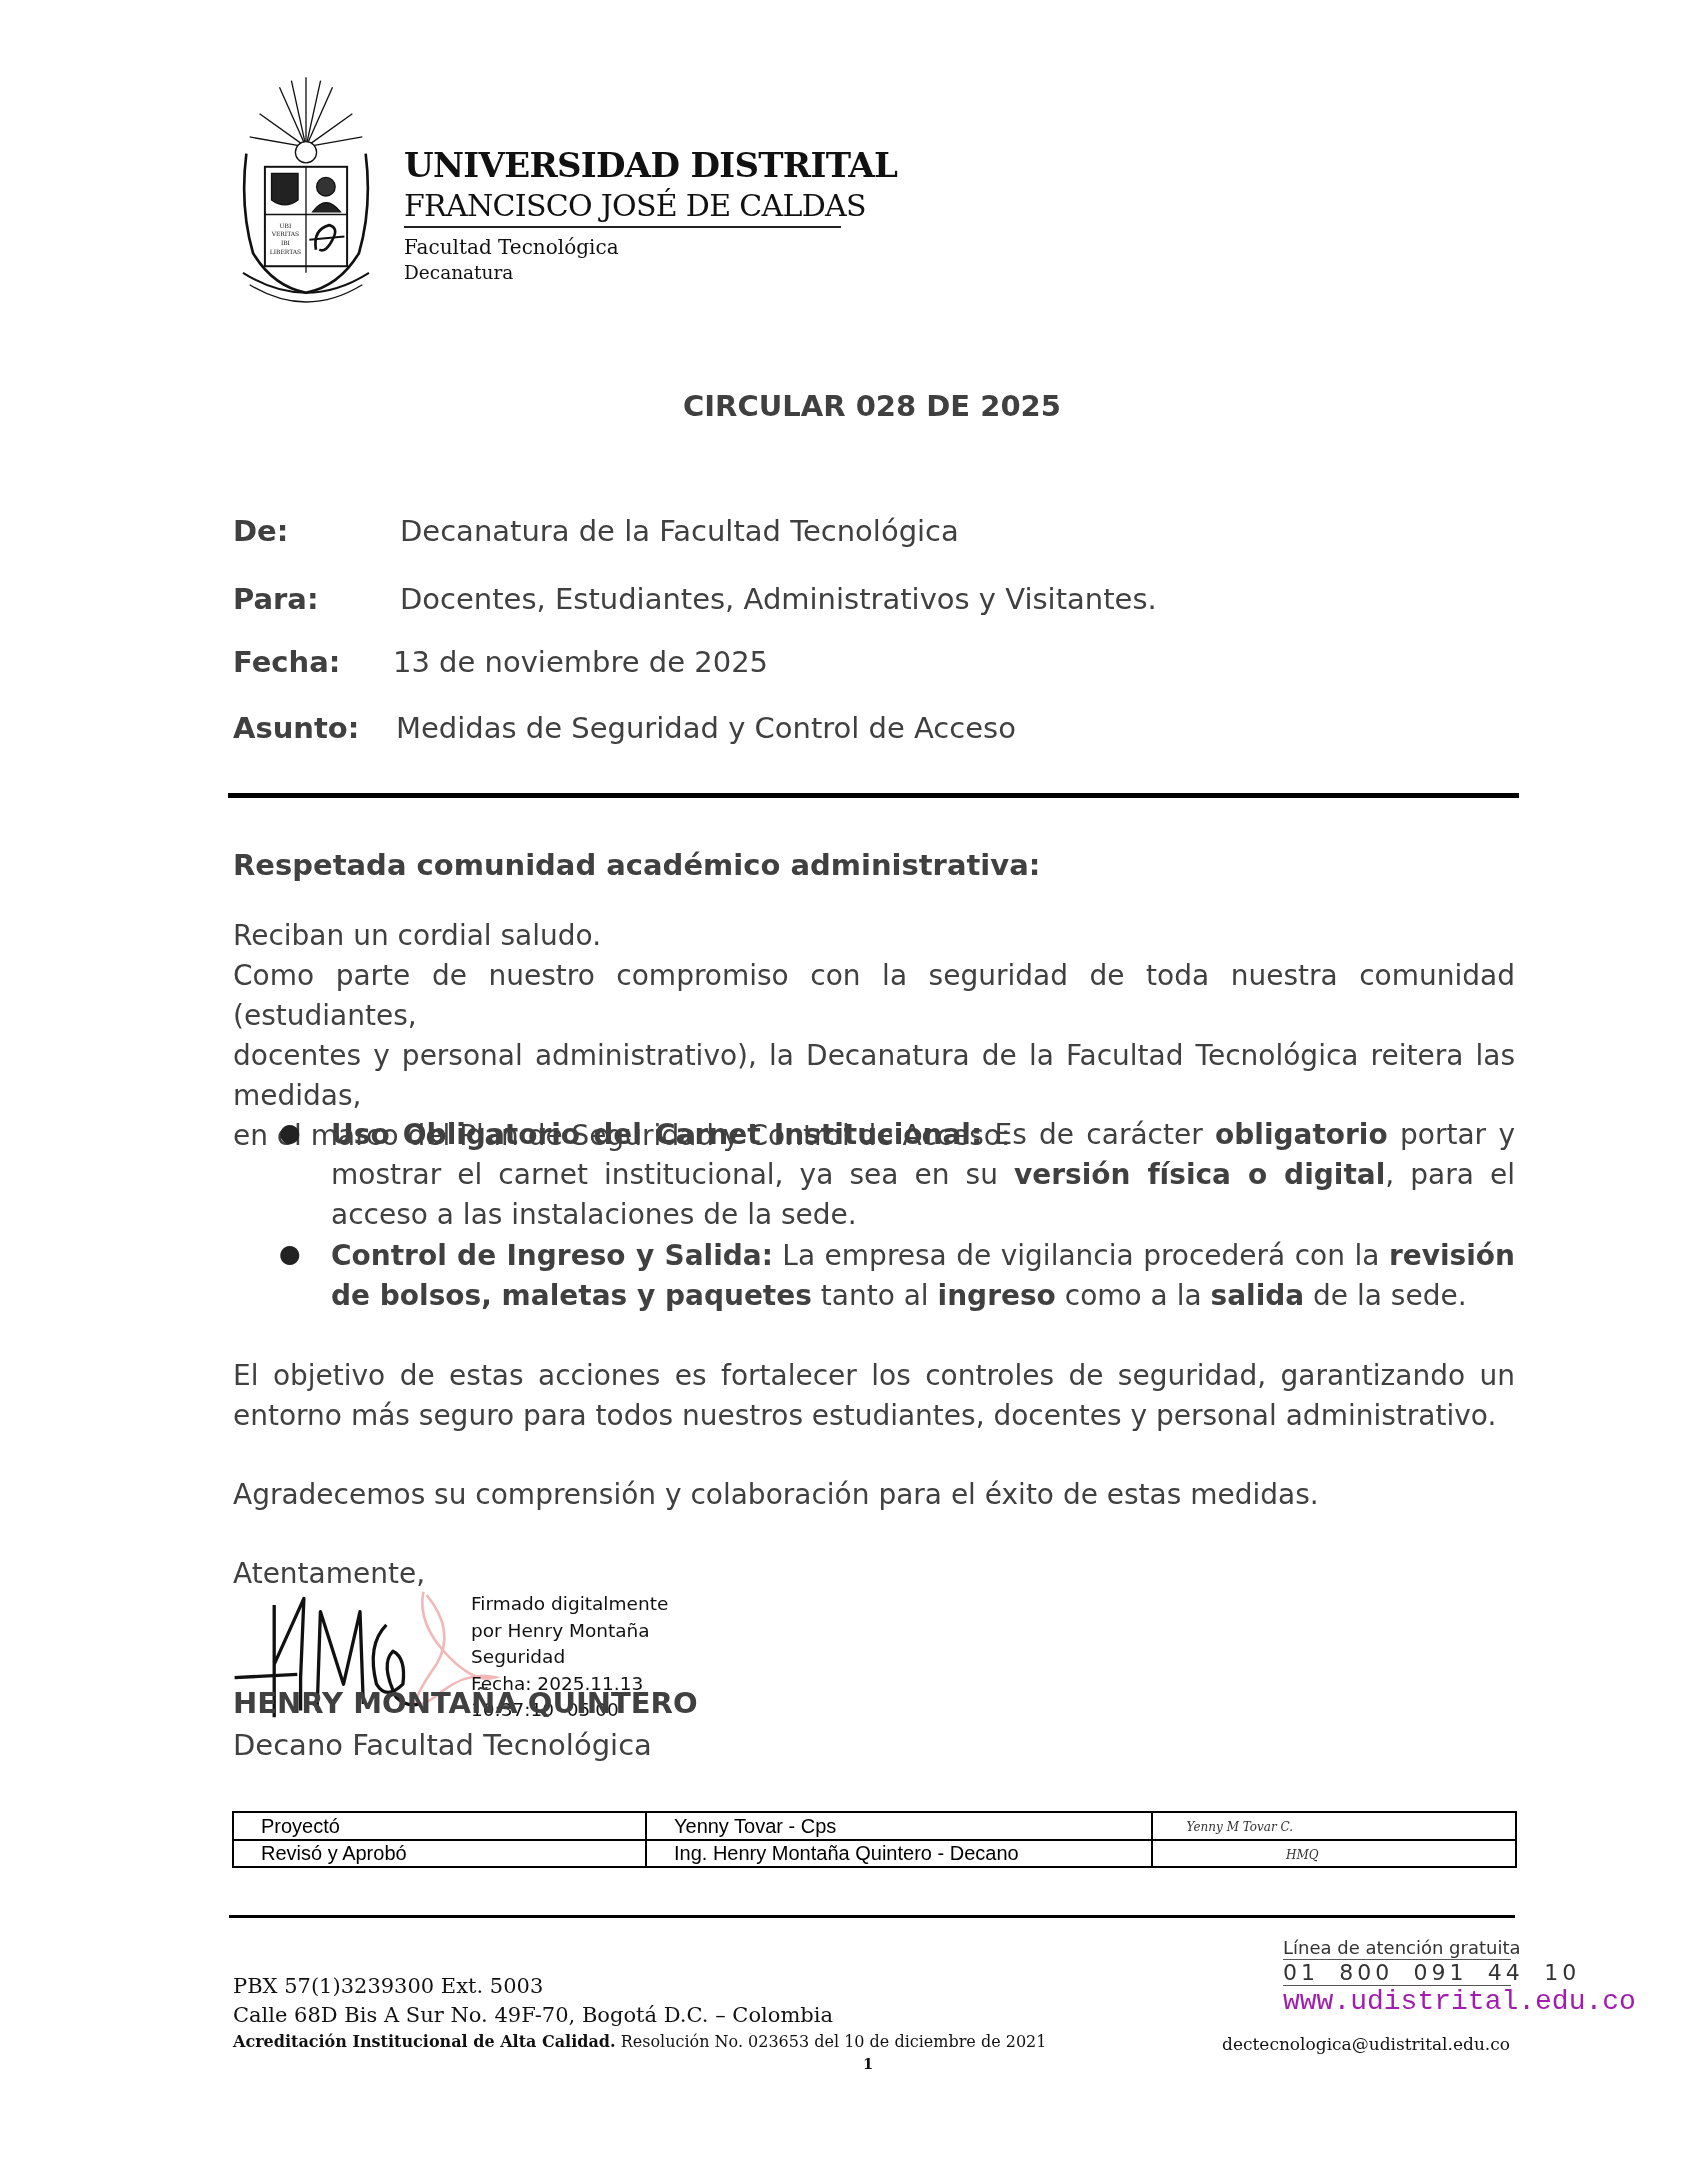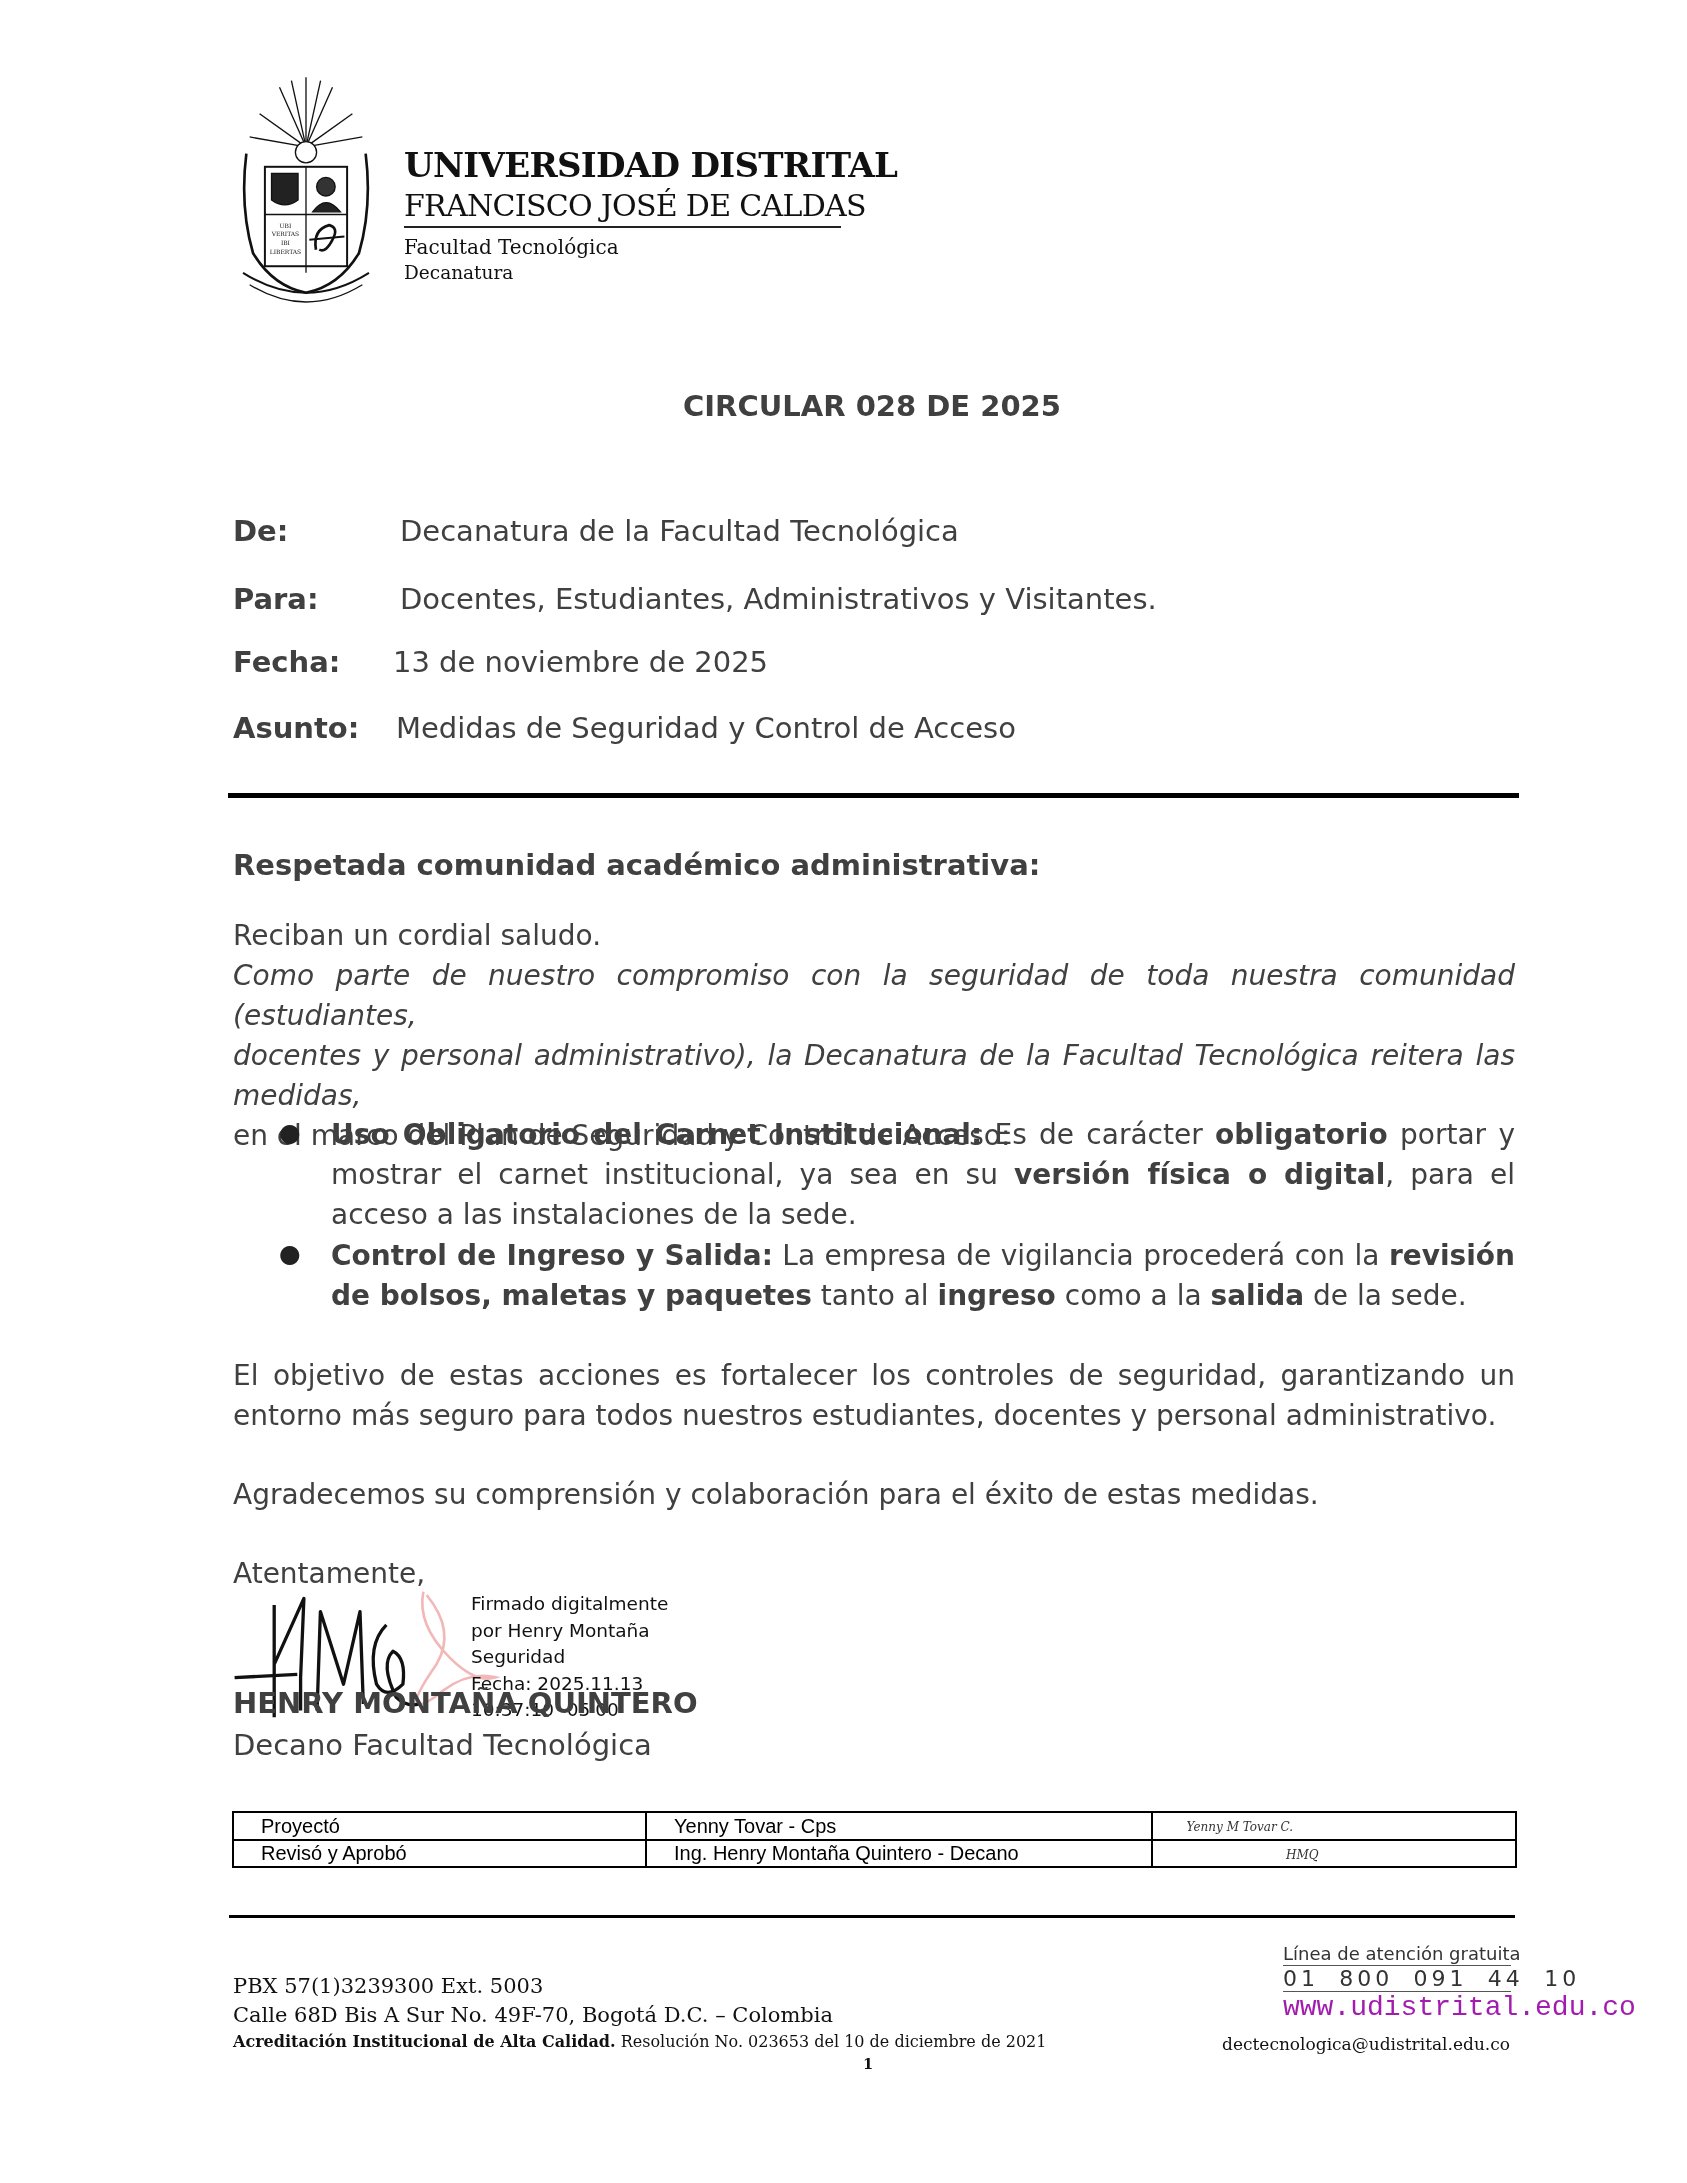--- a/index.html
+++ b/index.html
@@ -21,21 +21,21 @@
   .title { left: 0; width: 1744px; top: 389px; text-align: center; font-weight: bold; font-size: 29px; color: #404040; }
 
   .hdr-label { font-weight: bold; font-size: 29px; left: 233px; }
   .hdr-val { font-size: 29px; text-align: right; }
 
   .rule-main { left: 228px; top: 793px; width: 1291px; height: 5.3px; background: #000; }
 
   .greeting { left: 233px; top: 848px; font-weight: bold; font-size: 29px; }
   .para { left: 233px; width: 1282px; font-size: 28px; line-height: 40px; text-align: justify; }
   .para .line { display: block; white-space: nowrap; }
-  .just { text-align-last: justify; white-space: normal !important; font-style: italic; }
+  .just { text-align-last: justify; white-space: normal !important; }
 
   .bullet-dot { font-size: 25px; color: #222; }
   .bullet-block { left: 331px; width: 1184px; font-size: 28px; line-height: 40px; }
   b { font-weight: bold; }
 
   .sign-close { left: 233px; top: 1557px; font-size: 28px; }
   .signature { left: 228px; top: 1585px; width: 198px; height: 139px; }
   .adobe-mark { left: 397px; top: 1585px; width: 112px; height: 132px; }
   .digi { left: 471px; top: 1591px; font-size: 18.5px; line-height: 26.5px; color: #111; white-space: nowrap; }
   .signer { left: 233px; top: 1686px; font-weight: bold; font-size: 29px; white-space: nowrap; }
@@ -49,21 +49,21 @@
   .mini-sig { font-family: "DejaVu Serif", serif; font-style: italic; font-size: 12px; color: #333; }
 
   .footer-rule { left: 229px; top: 1915px; width: 1286px; height: 2.6px; background: #000; }
   .foot { font-family: "DejaVu Serif", serif; color: #111; white-space: nowrap; }
   .f1 { left: 233px; top: 1974px; font-size: 21px; }
   .f2 { left: 233px; top: 2003px; font-size: 21px; }
   .f3 { left: 233px; top: 2032px; font-size: 16px; }
   .f3 b { font-weight: bold; }
   .pagenum { left: 863px; top: 2055px; font-size: 14.6px; font-weight: bold; font-family: "DejaVu Serif", serif; color: #111; }
 
-  .linea { left: 1283px; top: 1937px; width: 228px; text-align: left; margin-top: 6px; }
+  .linea { left: 1283px; top: 1937px; width: 228px; text-align: left; }
   .linea .l1 { font-family: "DejaVu Sans", sans-serif; font-size: 18px; color: #333; border-bottom: 1.3px solid #555; padding-bottom: 1.3px; white-space: nowrap;}
   .linea .l2 { font-family: "DejaVu Sans", sans-serif; font-size: 22px; color: #333; letter-spacing: 4px; border-bottom: 1.3px solid #555; white-space: nowrap; word-spacing: 9.3px;}
   .linea .l3 { font-family: Liberation Mono, monospace; font-size: 28px; color: #a21caf; white-space: nowrap; }
   .email { right: 177px; top: 2034px; font-size: 17px; }
 </style>
 </head>
 <body>
 
 <div class="abs logo">
   <svg class="crest" viewBox="0 0 220 350">

